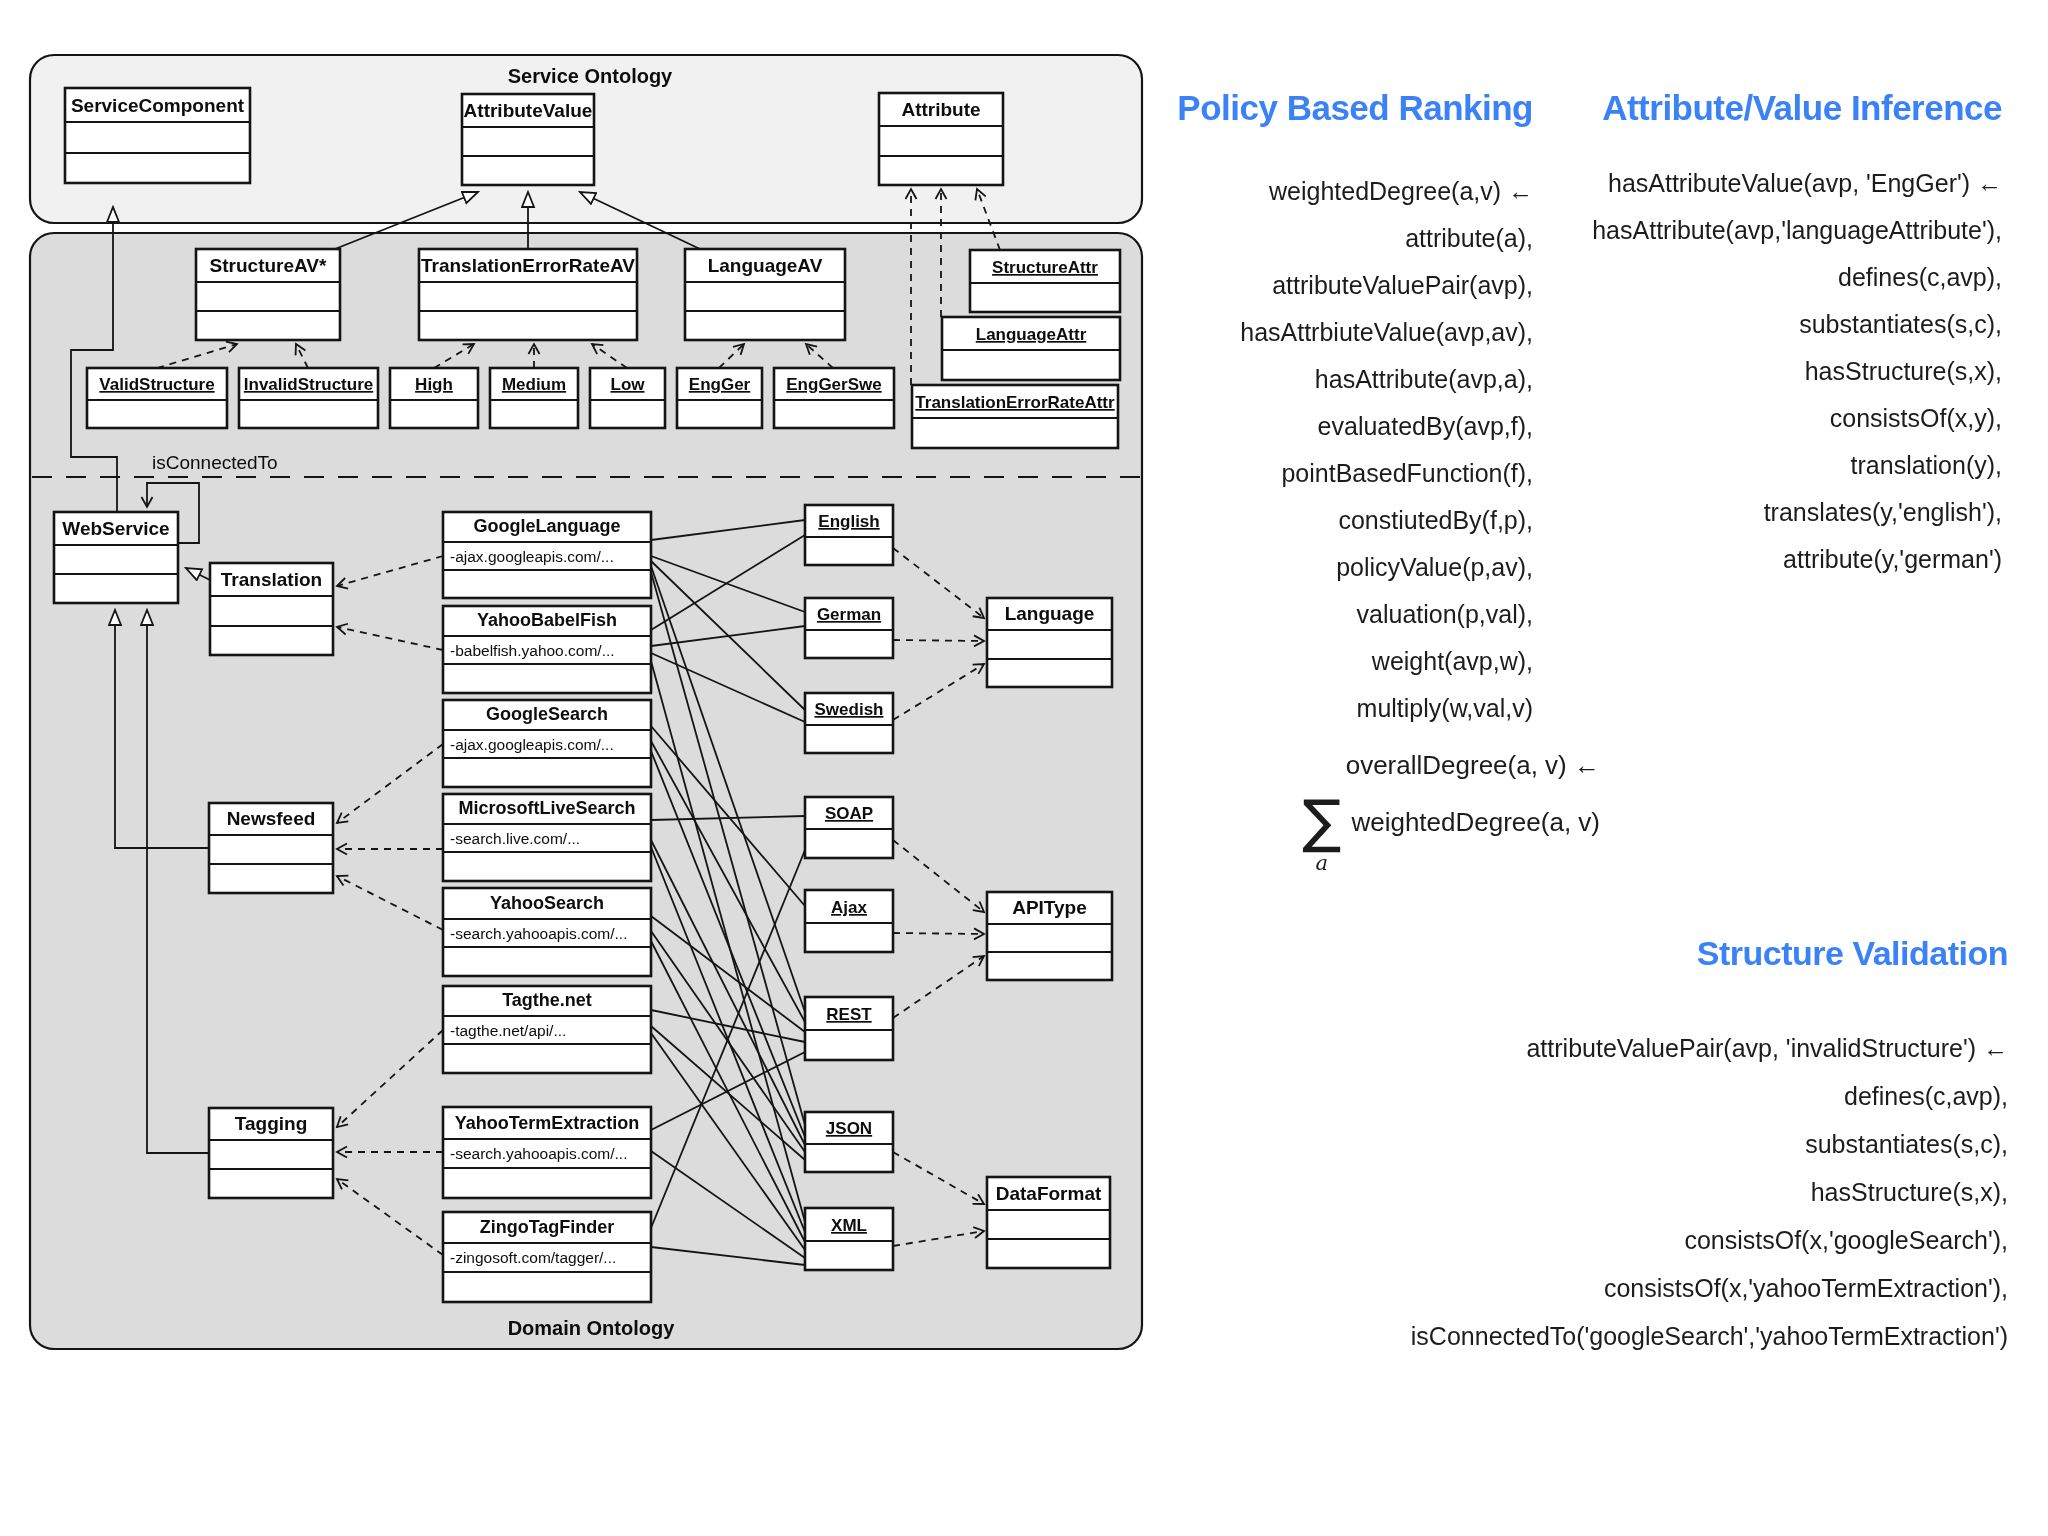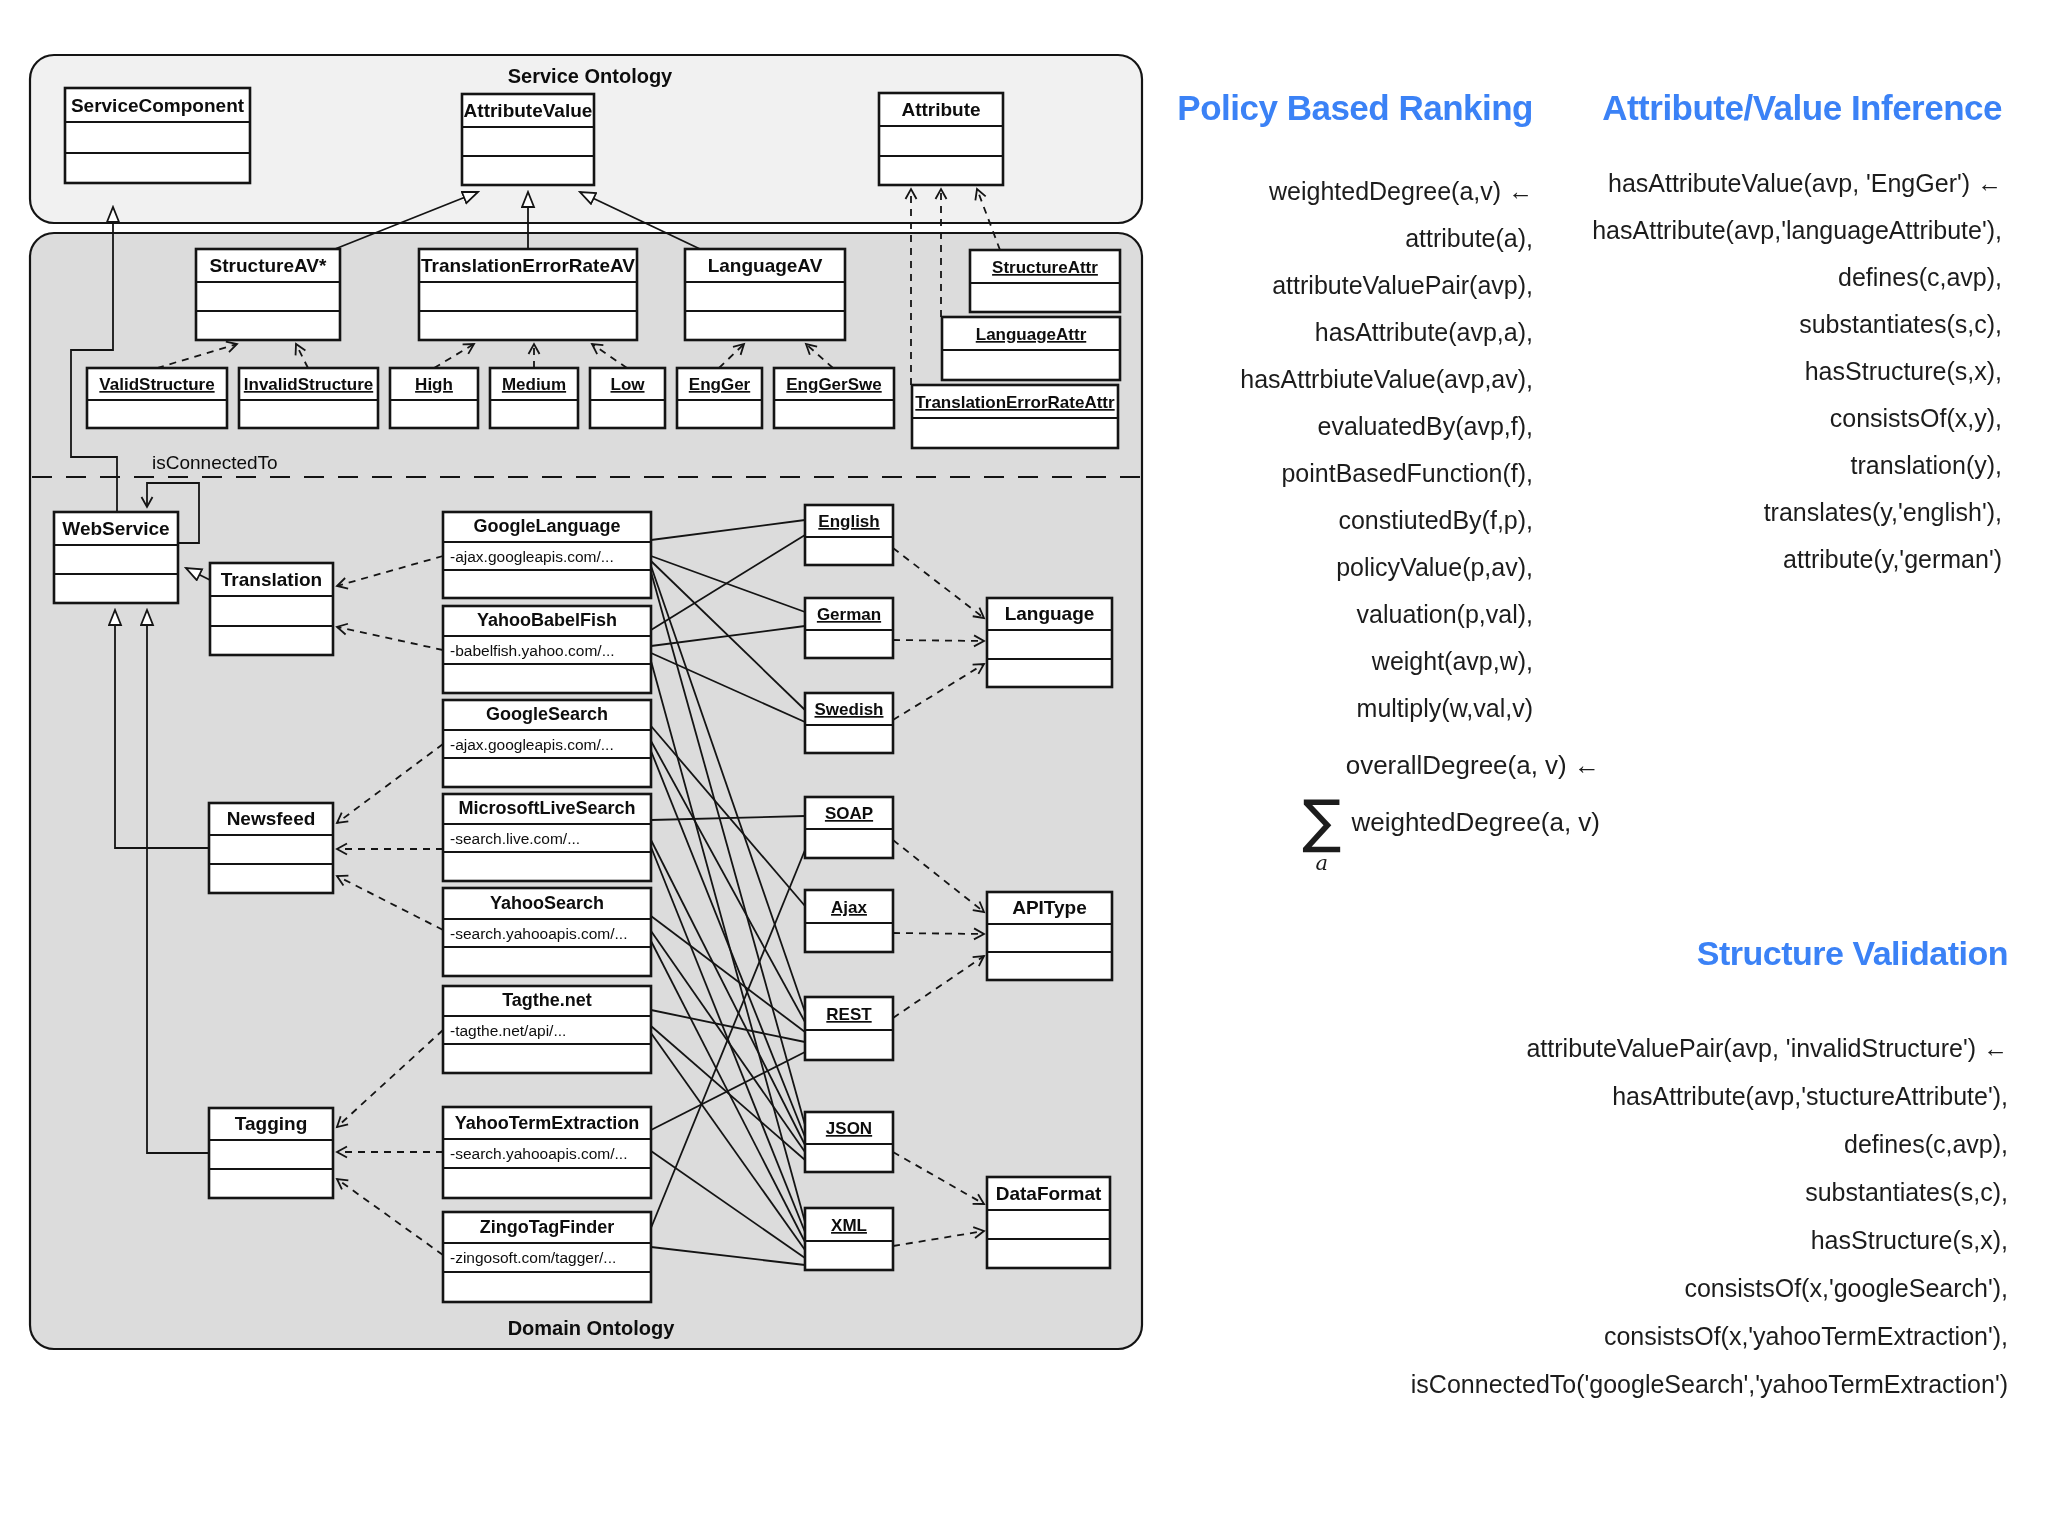--- a/index.html
+++ b/index.html
@@ -345,22 +345,22 @@
 </div>
 
 <div id="policy-title" class="panel-title">Policy Based Ranking</div>
 <div id="inference-title" class="panel-title">Attribute/Value Inference</div>
 <div id="validation-title" class="panel-title">Structure Validation</div>
 
 <div id="policy-rules" class="rules">
     <div class="rule">weightedDegree(a,v) ←</div>
     <div class="rule">attribute(a),</div>
     <div class="rule">attributeValuePair(avp),</div>
+    <div class="rule">hasAttrbiuteValue(avp,av),</div>
     <div class="rule">hasAttribute(avp,a),</div>
-    <div class="rule">hasAttrbiuteValue(avp,av),</div>
     <div class="rule">evaluatedBy(avp,f),</div>
     <div class="rule">pointBasedFunction(f),</div>
     <div class="rule">constiutedBy(f,p),</div>
     <div class="rule">policyValue(p,av),</div>
     <div class="rule">valuation(p,val),</div>
     <div class="rule">weight(avp,w),</div>
     <div class="rule">multiply(w,val,v)</div>
   </div>
 
 <div id="inference-rules" class="rules">
@@ -370,21 +370,20 @@
     <div class="rule">substantiates(s,c),</div>
     <div class="rule">hasStructure(s,x),</div>
     <div class="rule">consistsOf(x,y),</div>
     <div class="rule">translation(y),</div>
     <div class="rule">translates(y,'english'),</div>
     <div class="rule">attribute(y,'german')</div>
   </div>
 
 <div id="validation-rules" class="rules">
     <div class="rule">attributeValuePair(avp, 'invalidStructure') ←</div>
-    <div class="rule">hasAttribute(avp,'stuctureAttribute'),</div>
     <div class="rule">defines(c,avp),</div>
     <div class="rule">substantiates(s,c),</div>
     <div class="rule">hasStructure(s,x),</div>
     <div class="rule">consistsOf(x,'googleSearch'),</div>
     <div class="rule">consistsOf(x,'yahooTermExtraction'),</div>
     <div class="rule">isConnectedTo('googleSearch','yahooTermExtraction')</div>
   </div>
 
 <div class="formula">
   <div class="formula-line1">overallDegree(a, v) ←</div>

